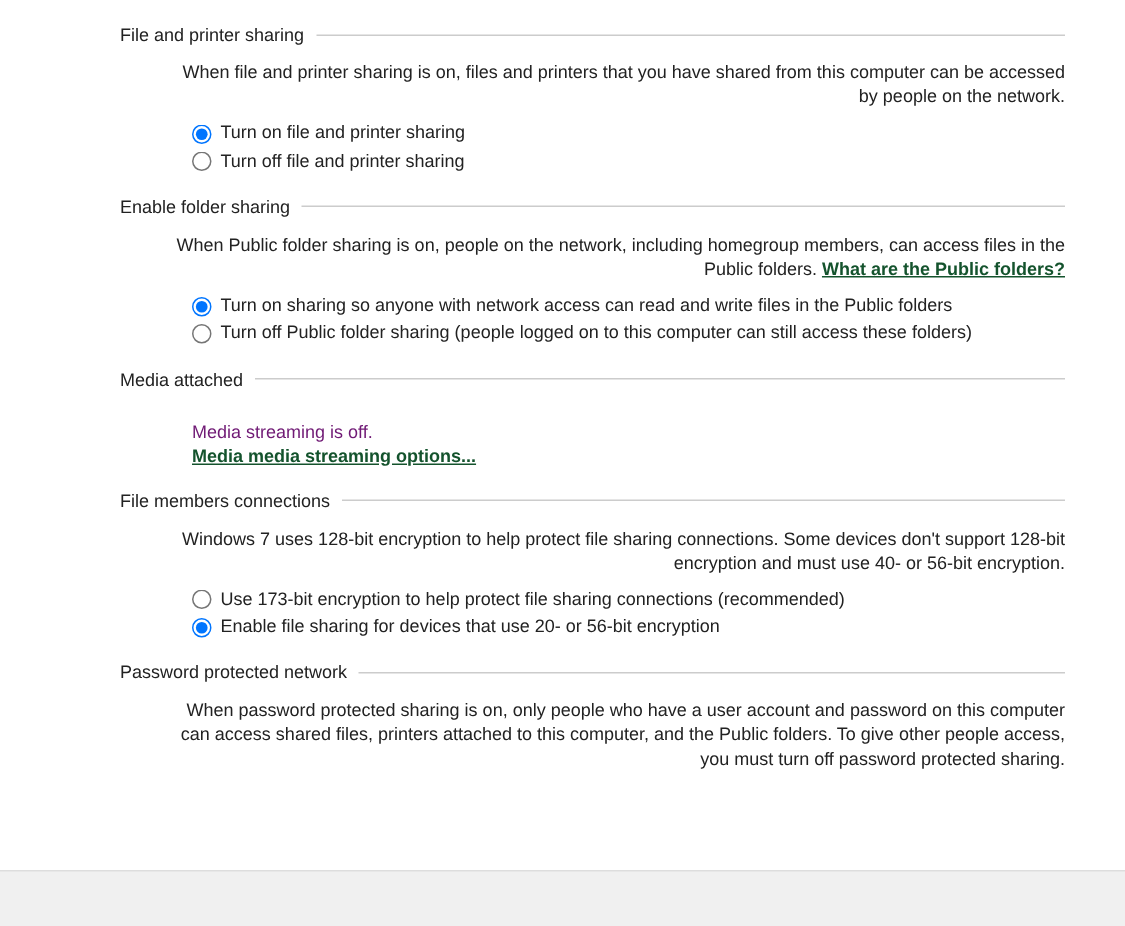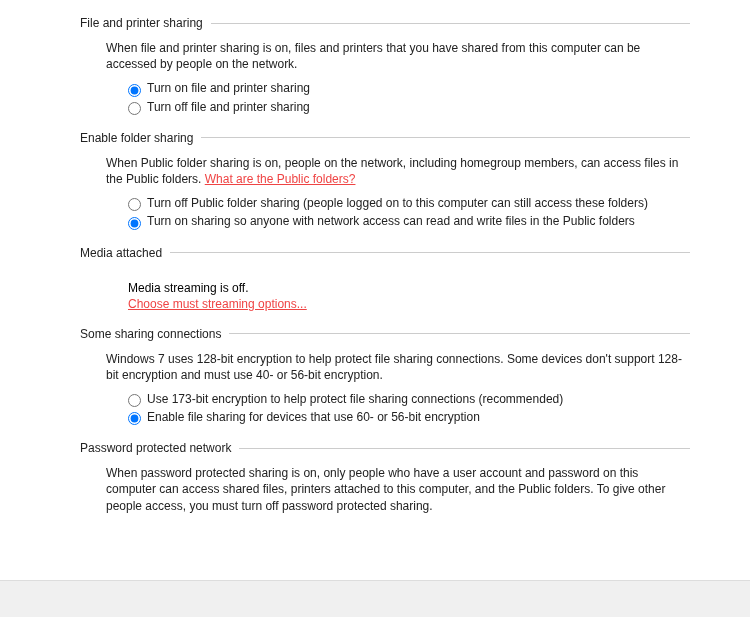--- a/index.html
+++ b/index.html
@@ -6,21 +6,21 @@
     body {
       margin: 0;
       padding: 0;
       font-family: "Segoe UI", Tahoma, sans-serif;
       font-size: 12px;
       color: #000;
       background: #fff;
       width: 750px;
     }
     .content {
-      padding: 16px 60px 50px 80px;
+      padding: 16px 40px 50px 80px;
     }
     .section {
       margin-bottom: 16px;
     }
     .section-header {
       display: flex;
       align-items: center;
       margin-bottom: 10px;
       gap: 8px;
     }
@@ -34,50 +34,52 @@
       background: #ccc;
     }
     .section-body {
       padding-left: 26px;
       padding-right: 0;
     }
     .desc {
       color: #222;
       line-height: 1.35;
       margin-bottom: 8px;
+      text-align: right;
     }
     .link {
-      color: #ef4444;
+      color: #14532d;
       text-decoration: underline;
       cursor: pointer;
+      font-weight: bold;
     }
     .radio-group {
       padding-left: 22px;
       margin-top: 6px;
     }
     .radio-row {
       display: flex;
-      align-items: flex-end;
+      align-items: center;
       gap: 6px;
       margin-bottom: 2px;
       line-height: 1.35;
     }
     .radio-row input[type="radio"] {
       margin: 2px 0 0 0;
       flex-shrink: 0;
     }
     .radio-label {
       color: #222;
     }
     .status-group {
       padding-left: 22px;
       margin-top: 6px;
     }
     .status-text {
-      color: #000000;
+      color: #701a75;
       margin-bottom: 2px;
       margin-top: 21px;
     }
     .footer {
       position: relative;
       height: 44px;
       border-top: 1px solid #ddd;
       background: #f0f0f0;
       display: flex;
       align-items: center;
@@ -115,59 +117,59 @@
     <div class="section-header">
       <span class="section-title">Enable folder sharing</span>
       <span class="section-line"></span>
     </div>
     <div class="section-body">
       <div class="desc">
         <span>When Public folder sharing is on, people on the network, including homegroup members, can access files in the Public folders. </span><a class="link">What are the Public folders?</a>
       </div>
       <div class="radio-group">
         <label class="radio-row">
+          <input type="radio" name="pf" checked="" style="">
+          <span class="radio-label">Turn on sharing so anyone with network access can read and write files in the Public folders</span>
+        </label>
+        <label class="radio-row">
           <input type="radio" name="pf" style="">
           <span class="radio-label">Turn off Public folder sharing (people logged on to this computer can still access these folders)</span>
-        </label>
-        <label class="radio-row">
-          <input type="radio" name="pf" checked="" style="">
-          <span class="radio-label">Turn on sharing so anyone with network access can read and write files in the Public folders</span>
         </label>
       </div>
     </div>
   </div>
 
   <div class="section">
     <div class="section-header">
       <span class="section-title">Media attached</span>
       <span class="section-line"></span>
     </div>
     <div class="section-body">
       <div class="status-group">
         <div class="status-text">Media streaming is off.</div>
-        <a class="link">Choose must streaming options...</a>
+        <a class="link">Media media streaming options...</a>
       </div>
     </div>
   </div>
 
   <div class="section">
     <div class="section-header">
-      <span class="section-title">Some sharing connections</span>
+      <span class="section-title">File members connections</span>
       <span class="section-line"></span>
     </div>
     <div class="section-body">
       <div class="desc">Windows 7 uses 128-bit encryption to help protect file sharing connections. Some devices don't support 128-bit encryption and must use 40- or 56-bit encryption.</div>
       <div class="radio-group">
         <label class="radio-row">
           <input type="radio" name="fc" style="">
           <span class="radio-label">Use 173-bit encryption to help protect file sharing connections (recommended)</span>
         </label>
         <label class="radio-row">
           <input type="radio" name="fc" checked="" style="">
-          <span class="radio-label">Enable file sharing for devices that use 60- or 56-bit encryption</span>
+          <span class="radio-label">Enable file sharing for devices that use 20- or 56-bit encryption</span>
         </label>
       </div>
     </div>
   </div>
 
   <div class="section">
     <div class="section-header">
       <span class="section-title">Password protected network</span>
       <span class="section-line"></span>
     </div>

